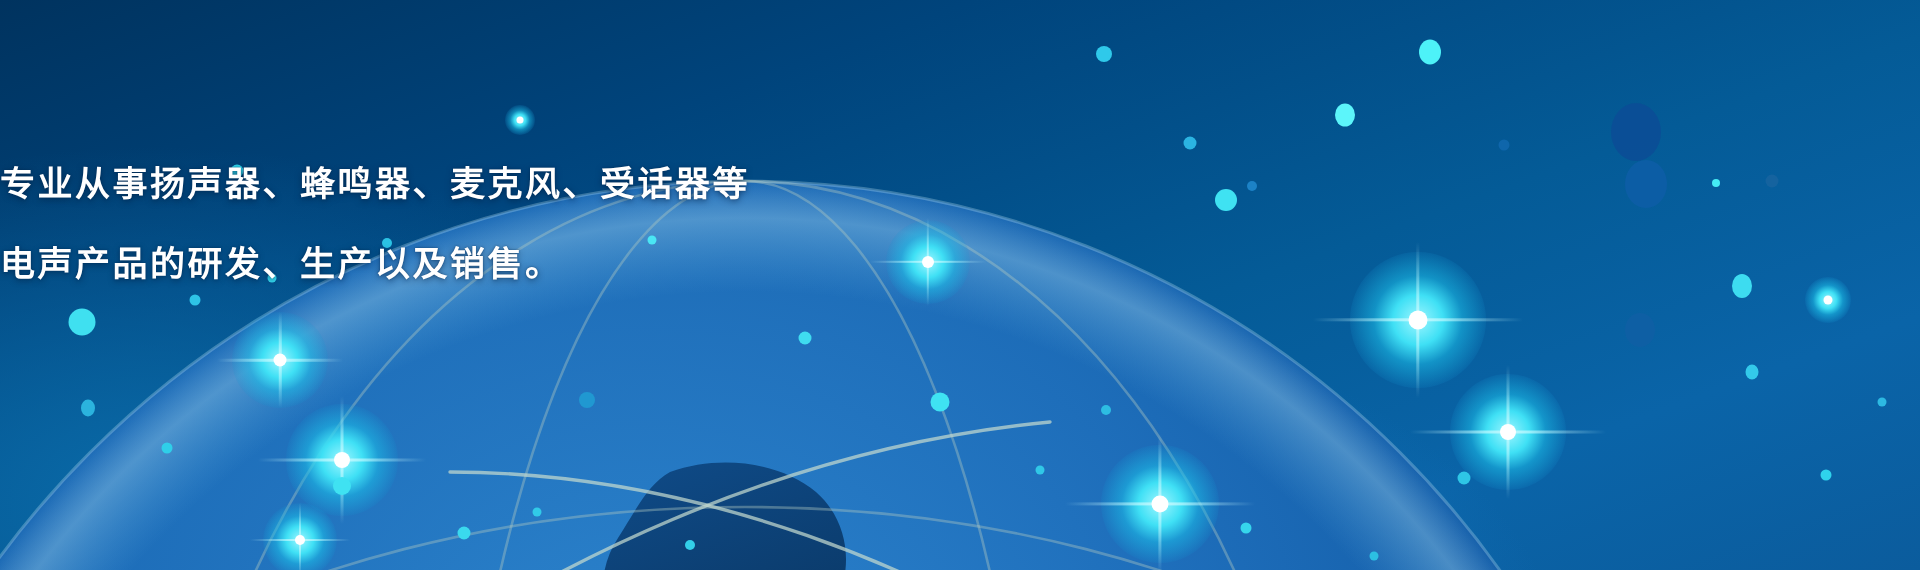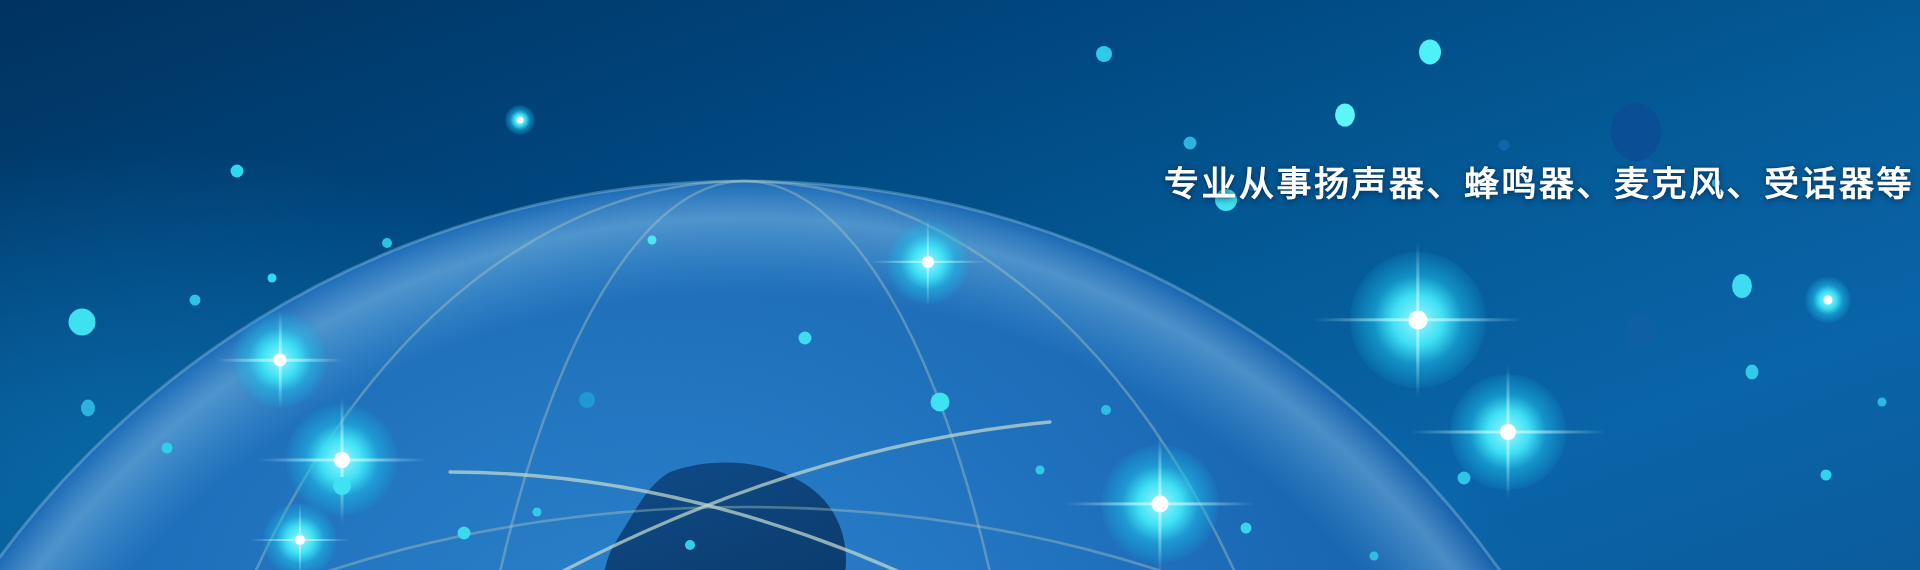--- a/index.html
+++ b/index.html
@@ -63,21 +63,21 @@
     border-radius:50%;
     transform:translate(-50%,-50%);
     pointer-events:none;
   }
 
   
   .headline{
     position:absolute;
     left:0; right:6px;
     top:166px;
-    text-align:right;
+    text-align:left;
     z-index:40;
     pointer-events:none;
   }
   .headline .line{
     display:block;
     color:#ffffff;
     font-size:35px;
     font-weight:bold;
     letter-spacing:2.5px;
     line-height:1.0;
@@ -281,15 +281,16 @@
     <span class="dot" style="left:1040px;top:470px;width:9px;height:9px;background:#30c8e7;"></span>
     <span class="dot" style="left:1106px;top:410px;width:10px;height:10px;background:#2dbde2;"></span>
     <span class="dot" style="left:1246px;top:528px;width:11px;height:11px;background:#36d6ec;"></span>
     <span class="dot" style="left:1464px;top:478px;width:13px;height:13px;background:#2ec6e6;"></span>
     <span class="dot" style="left:1374px;top:556px;width:9px;height:9px;background:#2cbfe3;"></span>
     <span class="dot" style="left:690px;top:545px;width:10px;height:10px;background:#33cfe9;"></span>
   </div>
 
   <div class="headline">
     <span class="line first">专业从事扬声器、蜂鸣器、麦克风、受话器等</span>
+    <span class="line second">电声产品的研发、生产以及销售。</span>
   </div>
 
 </div>
 
 </body></html>

